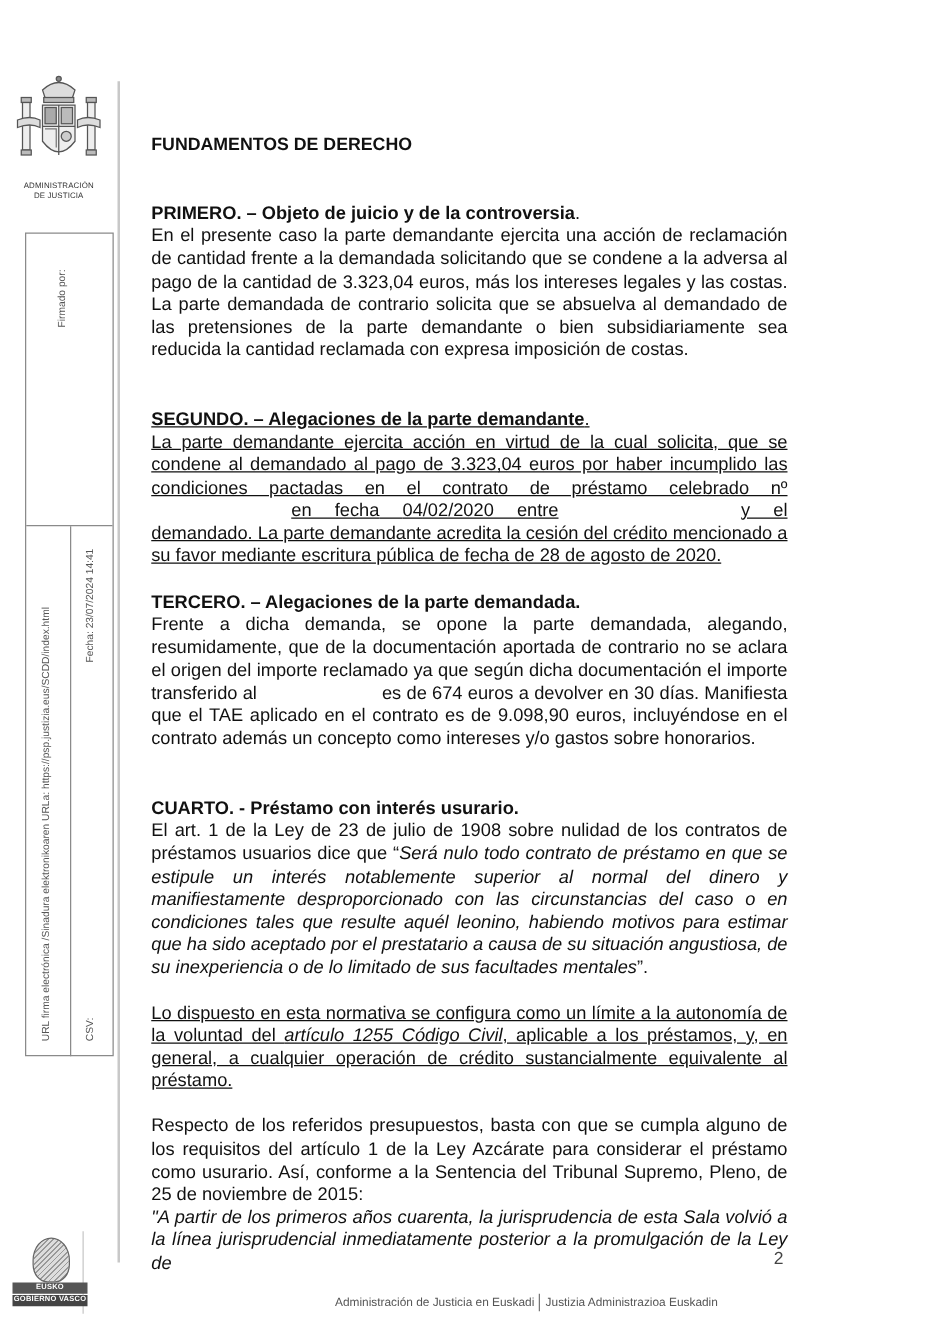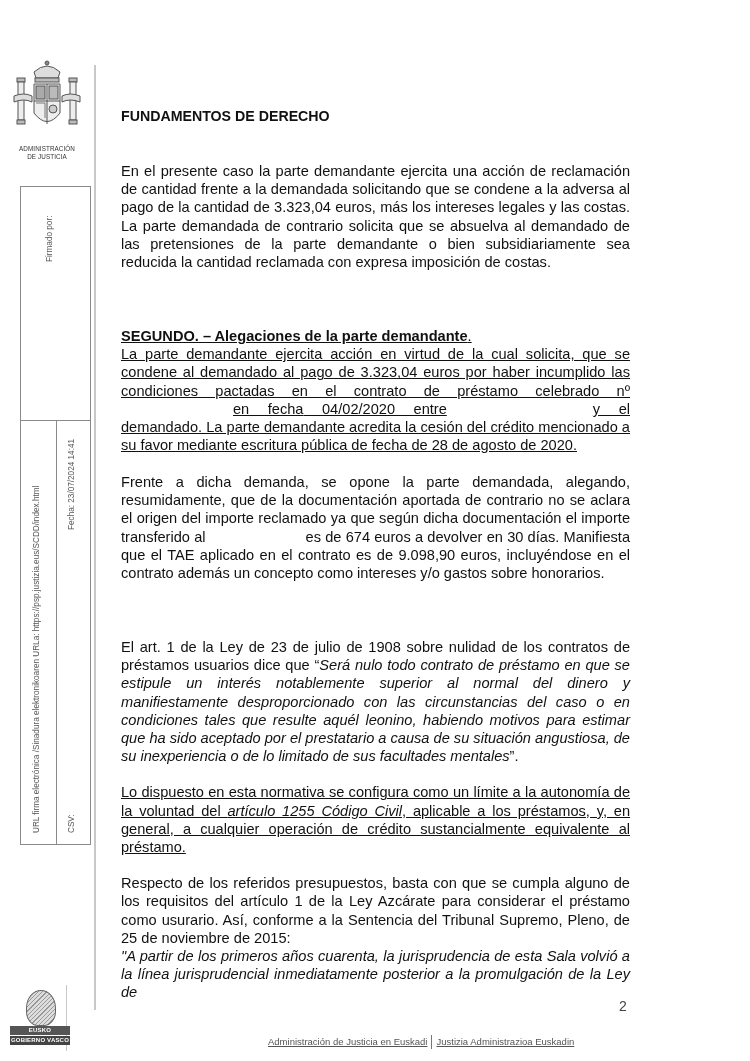--- a/index.html
+++ b/index.html
@@ -12,21 +12,21 @@
   .sig-v { position: absolute; left: 35px; top: 234px; width: 1px; height: 424px; background: #8a8a8a; }
   .vtext { position: absolute; transform: rotate(-90deg); transform-origin: left top; white-space: nowrap; font-size: 8.2px; color: #555; }
   .main { position: absolute; left: 121px; width: 509px; font-size: 14.6px; line-height: 18.2px; }
   .title { position: absolute; left: 121px; top: 108px; width: 509px; font-weight: bold; font-size: 14.2px; }
   .just { text-align: justify; text-align-last: left; margin: 0; }
   .just-full { text-align: justify; text-align-last: justify; margin: 0; }
   .head { font-weight: bold; margin: 0; }
   .gap { display: inline-block; }
   i { font-style: italic; }
   .pagenum { position: absolute; left: 619px; top: 998px; font-size: 14px; color: #444; }
-  .footer { position: absolute; left: 268px; top: 1035px; font-size: 9.5px; color: #555; white-space: nowrap; text-decoration: underline; }
+  .footer { position: absolute; left: 268px; top: 1035px; font-size: 9.5px; color: #555; white-space: nowrap; }
   .footer .sep { display: inline-block; width: 1px; height: 14px; background: #777; vertical-align: middle; margin: 0 4px; }
   .basque-logo { position: absolute; left: 10px; top: 990px; width: 60px; height: 62px; }
   .bl-emb { position: absolute; left: 16px; top: 0; width: 28px; height: 34px; border: 1px solid #666; border-radius: 50% 50% 40% 40%; background: repeating-linear-gradient(135deg,#ddd 0 2px,#999 2px 3px); }
   .bl-band { position: absolute; left: 0; width: 60px; height: 9px; color: #fff; font-size: 6px; font-weight: bold; text-align: center; line-height: 9px; letter-spacing: 0.2px; }
   .rule2 { position: absolute; left: 66px; top: 985px; width: 1px; height: 66px; background: #c8c8c8; }
 </style>
 </head>
 <body>
 
 <div class="page-rule"></div>
@@ -63,33 +63,36 @@
   <div class="sig-v"></div>
 </div>
 <div class="vtext" style="left:45px; top:262px;">Firmado por:</div>
 <div class="vtext" style="left:67px; top:530px;">Fecha: 23/07/2024 14:41</div>
 <div class="vtext" style="left:32px; top:833px;">URL firma electrónica /Sinadura elektronikoaren URLa:  https://psp.justizia.eus/SCDD/index.html</div>
 <div class="vtext" style="left:67px; top:833px;">CSV:</div>
 
 <div class="title">FUNDAMENTOS DE DERECHO</div>
 
 <div class="main" style="top:162px;">
+  <p class="head"><span>PRIMERO. – Objeto de juicio y de la controversia</span><span style="font-weight:normal">.</span></p>
   <p class="just">En el presente caso la parte demandante ejercita una acción de reclamación de cantidad frente a la demandada solicitando que se condene a la adversa al pago de la cantidad de 3.323,04 euros, más los intereses legales y las costas. La parte demandada de contrario solicita que se absuelva al demandado de las pretensiones de la parte demandante o bien subsidiariamente sea reducida la cantidad reclamada con expresa imposición de costas.</p>
 </div>
 
 <div class="main" style="top:327px;text-decoration:underline;">
   <p class="head"><span>SEGUNDO. – Alegaciones de la parte demandante</span><span style="font-weight:normal">.</span></p>
   <p class="just"><span>La parte demandante ejercita acción en virtud de la cual solicita, que se condene al demandado al pago de 3.323,04 euros por haber incumplido las condiciones pactadas en el contrato de préstamo celebrado nº</span><span class="gap" style="width:112px"></span><span>en fecha</span> <span>04/02/2020 entre</span><span class="gap" style="width:146px"></span><span>y el demandado. La parte demandante acredita la cesión del crédito mencionado a su favor mediante escritura pública de fecha de 28 de agosto de 2020.</span></p>
 </div>
 
 <div class="main" style="top:473px;">
+  <p class="head">TERCERO. – Alegaciones de la parte demandada.</p>
   <p class="just"><span>Frente a dicha demanda, se opone la parte demandada, alegando, resumidamente, que de la documentación aportada de contrario no se aclara el origen del importe reclamado ya que según dicha documentación el importe transferido al</span><span class="gap" style="width:100px"></span><span>es de 674 euros a devolver en 30 días. Manifiesta que el TAE aplicado en el contrato es de 9.098,90 euros, incluyéndose en el contrato además un concepto como intereses y/o gastos sobre honorarios.</span></p>
 </div>
 
 <div class="main" style="top:638px;">
+  <p class="head">CUARTO. - Préstamo con interés usurario.</p>
   <p class="just"><span>El art. 1 de la Ley de 23 de julio de 1908 sobre nulidad de los contratos de préstamos usuarios dice que “</span><i>Será nulo todo contrato de préstamo en que se estipule un interés notablemente superior al normal del dinero y manifiestamente desproporcionado con las circunstancias del caso o en condiciones tales que resulte aquél leonino, habiendo motivos para estimar que ha sido aceptado por el prestatario a causa de su situación angustiosa, de su inexperiencia o de lo limitado de sus facultades mentales</i><span>”.</span></p>
   <p class="just" style="margin-top:18px;text-decoration:underline;"><span>Lo dispuesto en esta normativa se configura como un límite a la autonomía de la voluntad del </span><i>artículo 1255 Código Civil</i><span>, aplicable a los préstamos, y, en general, a cualquier operación de crédito sustancialmente equivalente al préstamo.</span></p>
   <p class="just" style="margin-top:18px;">Respecto de los referidos presupuestos, basta con que se cumpla alguno de los requisitos del artículo 1 de la Ley Azcárate para considerar el préstamo como usurario. Así, conforme a la Sentencia del Tribunal Supremo, Pleno, de 25 de noviembre de 2015:</p>
   <p class="just-full"><i>"A partir de los primeros años cuarenta, la jurisprudencia de esta Sala volvió a la línea jurisprudencial inmediatamente posterior a la promulgación de la Ley de</i></p>
 </div>
 
 <div class="pagenum">2</div>
 
 <div class="rule2"></div>
 <div class="basque-logo">

